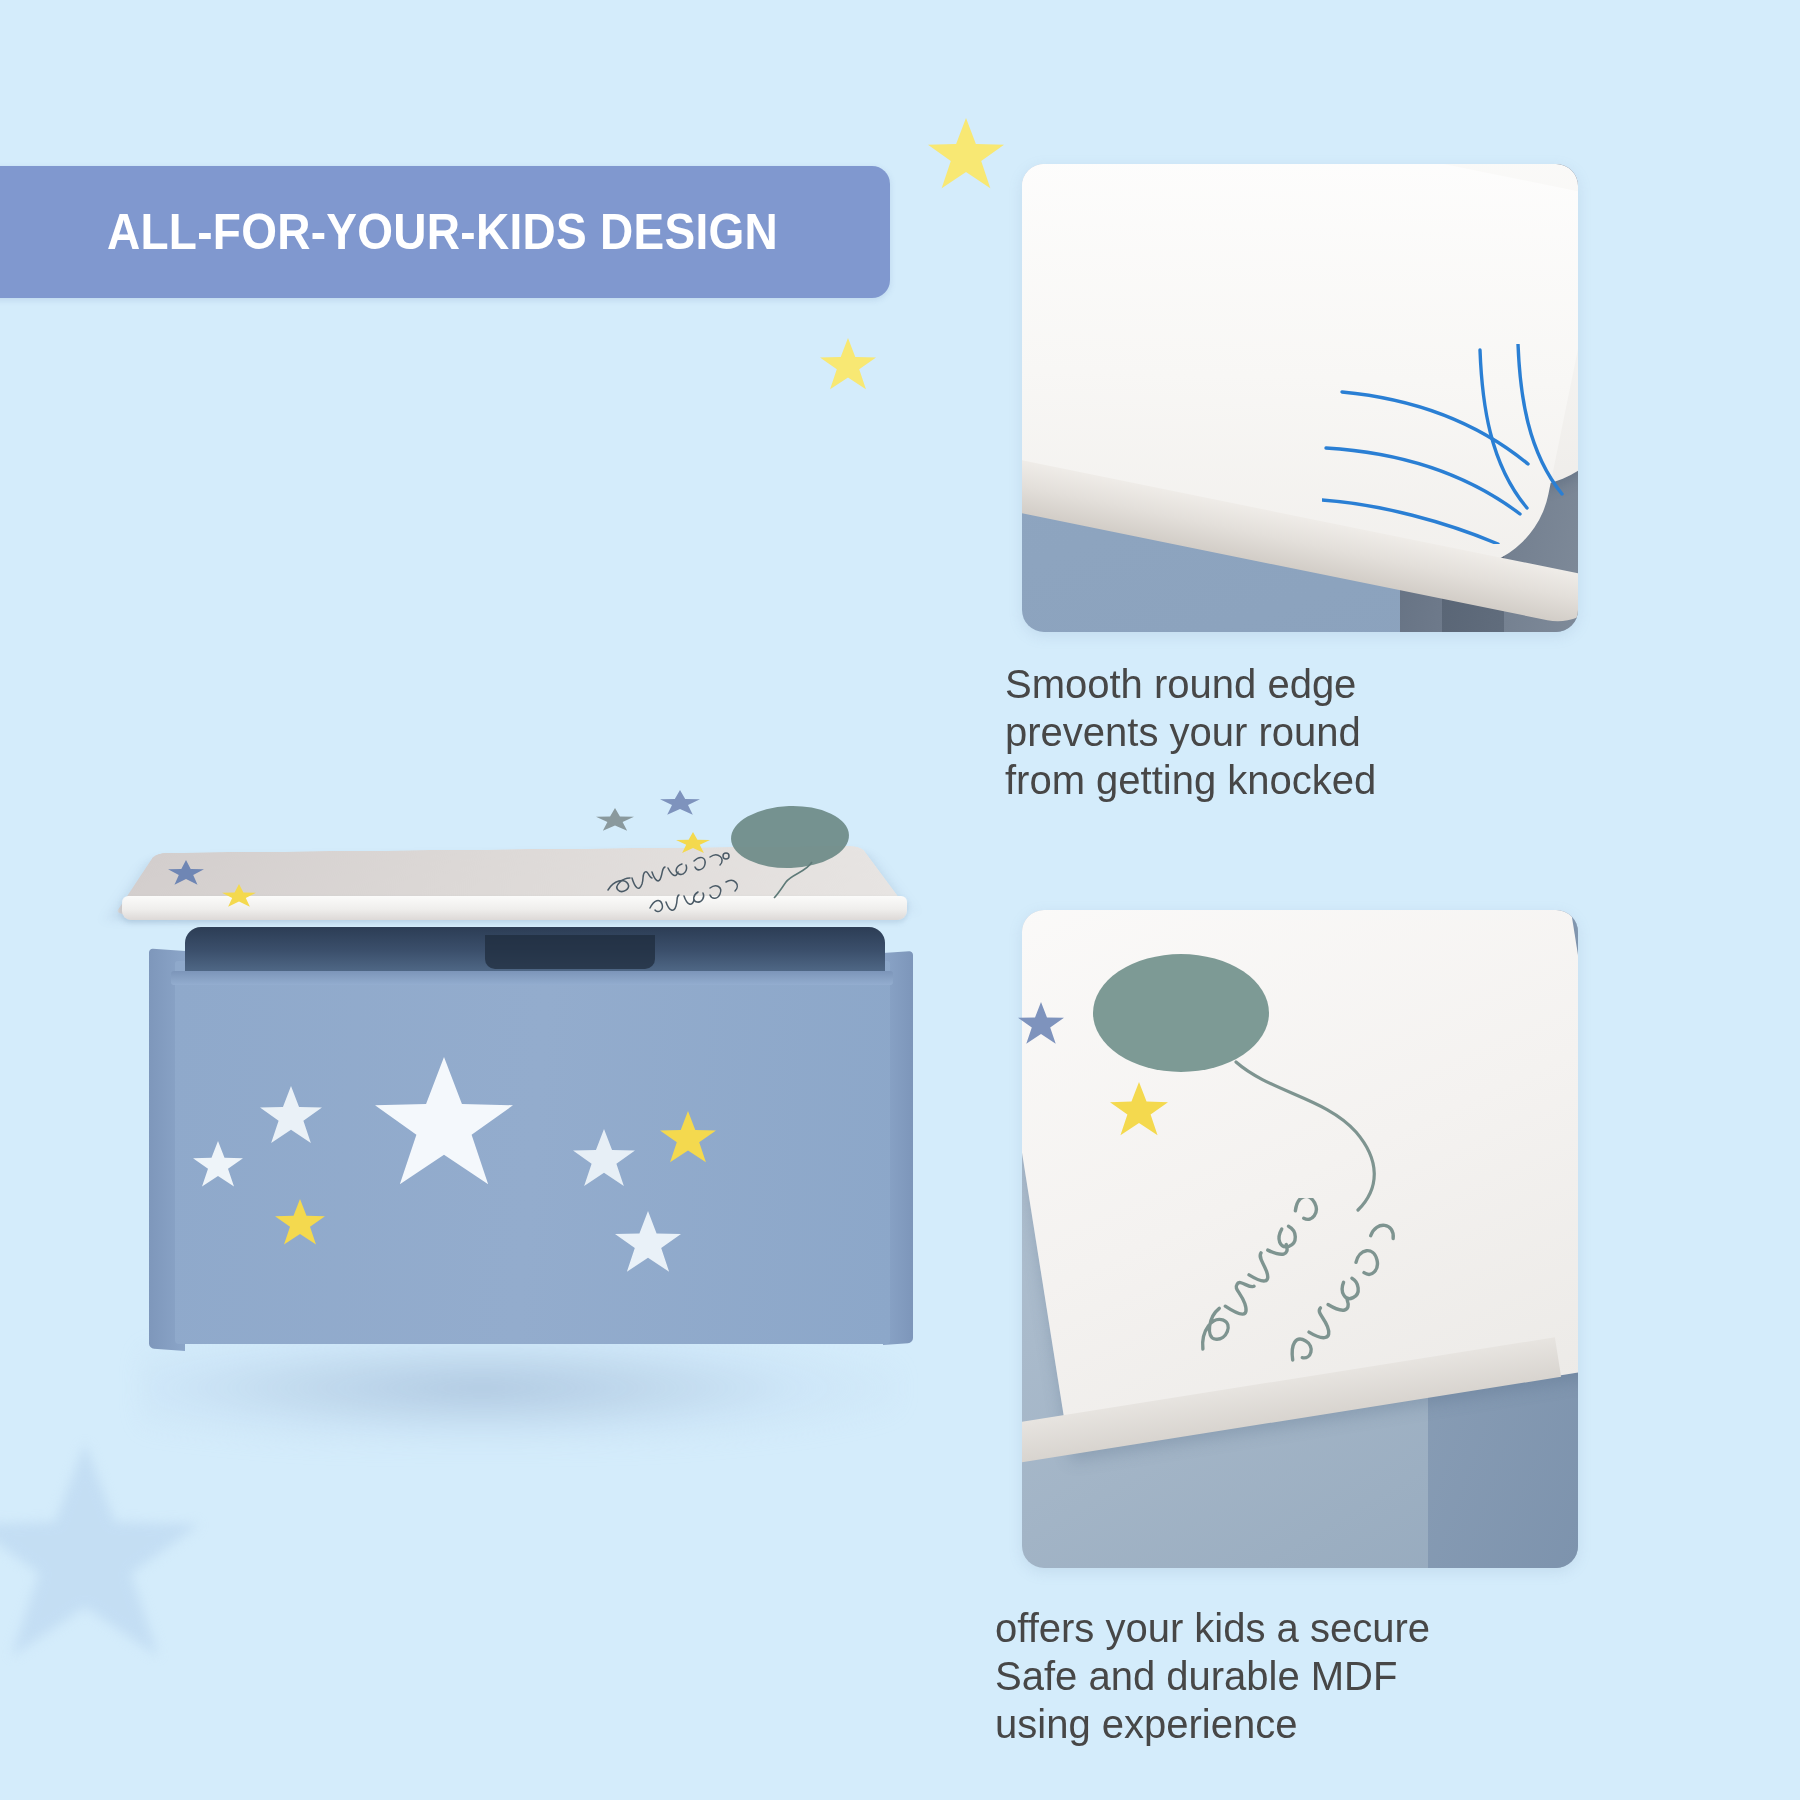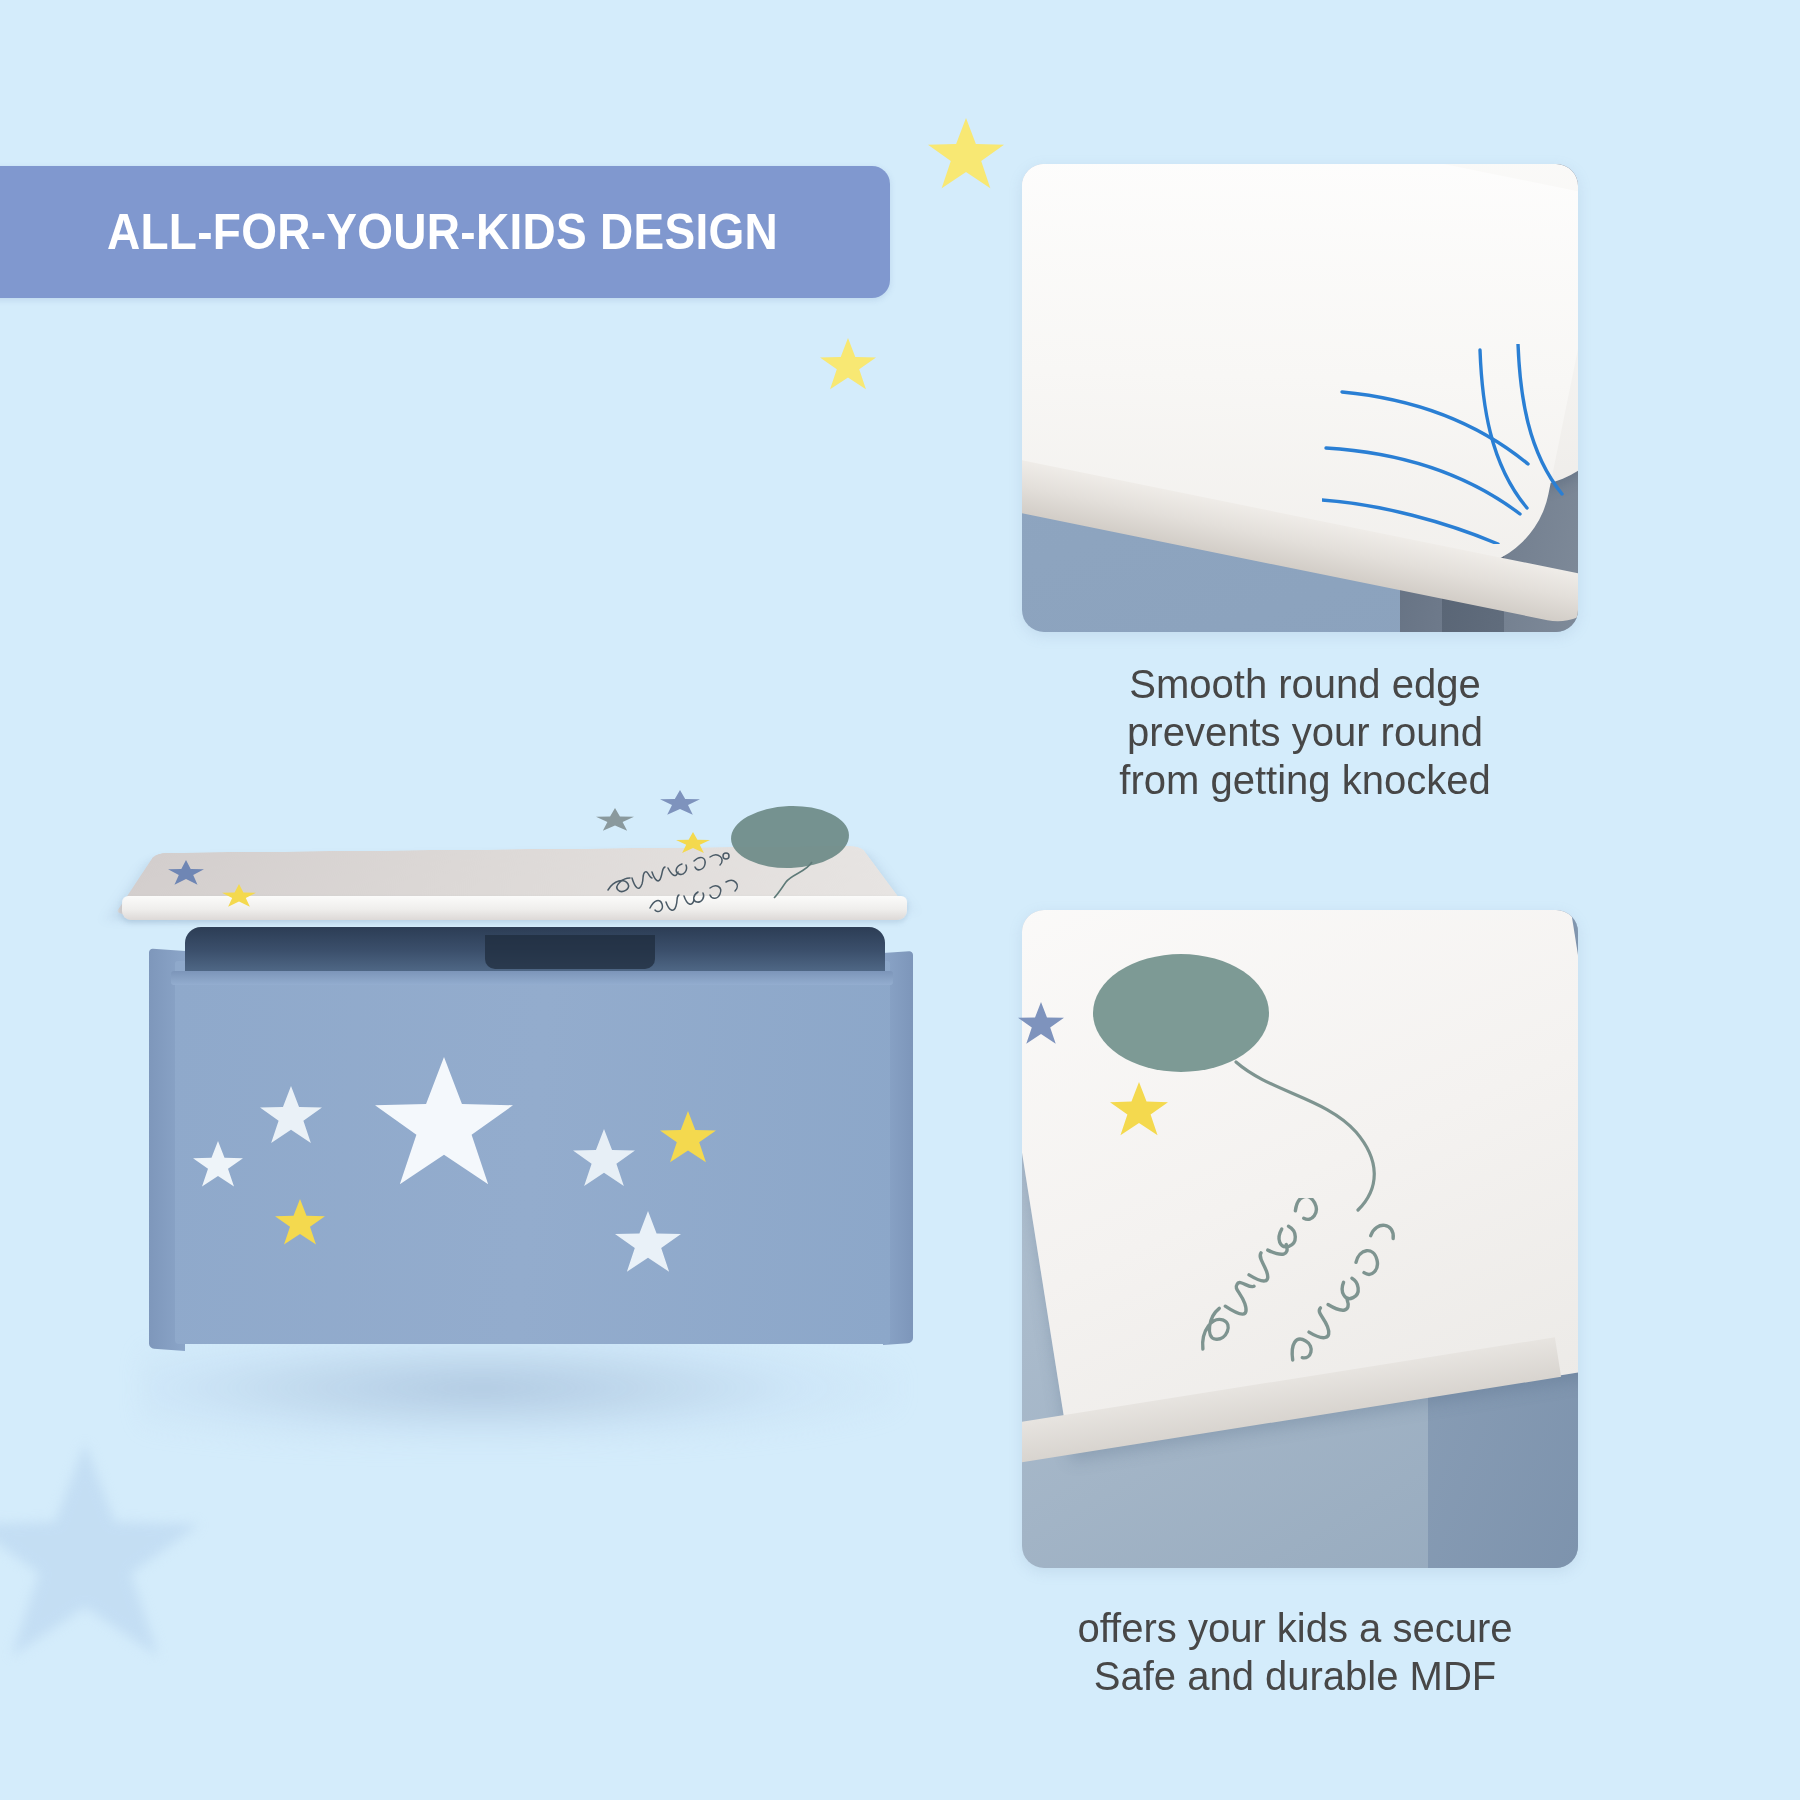--- a/index.html
+++ b/index.html
@@ -191,21 +191,21 @@
     position:absolute;left:1018px;top:954px;width:46px;height:44px;
   }
   .cb-star-yellow{
     position:absolute;left:1110px;top:1034px;width:58px;height:56px;
   }
   .cb-script{position:absolute;left:1180px;top:1150px;width:270px;height:170px;}
   .cb-stringsvg{position:absolute;left:1230px;top:1010px;width:190px;height:160px;}
 
   
   .caption{
-    position:absolute;width:600px;text-align:center;
+    position:absolute;width:600px;
     color:#474747;
     font-size:40px;line-height:48px;
     font-family:"Liberation Sans", sans-serif;
     font-weight:300;
   }
   .caption span{display:block;}
   .caption-top{left:1005px;top:612px;}
   .caption-bottom{left:995px;top:1556px;}
 </style>
 </head>
@@ -367,15 +367,16 @@
       <path d="M132 110 c6 16, 14 20, 18 8"></path>
       <path d="M158 102 c-9 5, -11 16, -2 18 c9 2, 14 -9, 11 -16"></path>
       <path d="M180 94 c11 -9, 24 -2, 18 11 c-4 9, -15 11, -18 2"></path>
       <path d="M208 82 c14 -9, 27 5, 16 16"></path>
     </g>
   </svg>
 
   <div class="caption caption-bottom">
     <span>offers your kids a secure</span>
     <span>Safe and durable MDF</span>
+    <span>using experience</span>
   </div>
 
 </div>
 
 </body></html>

